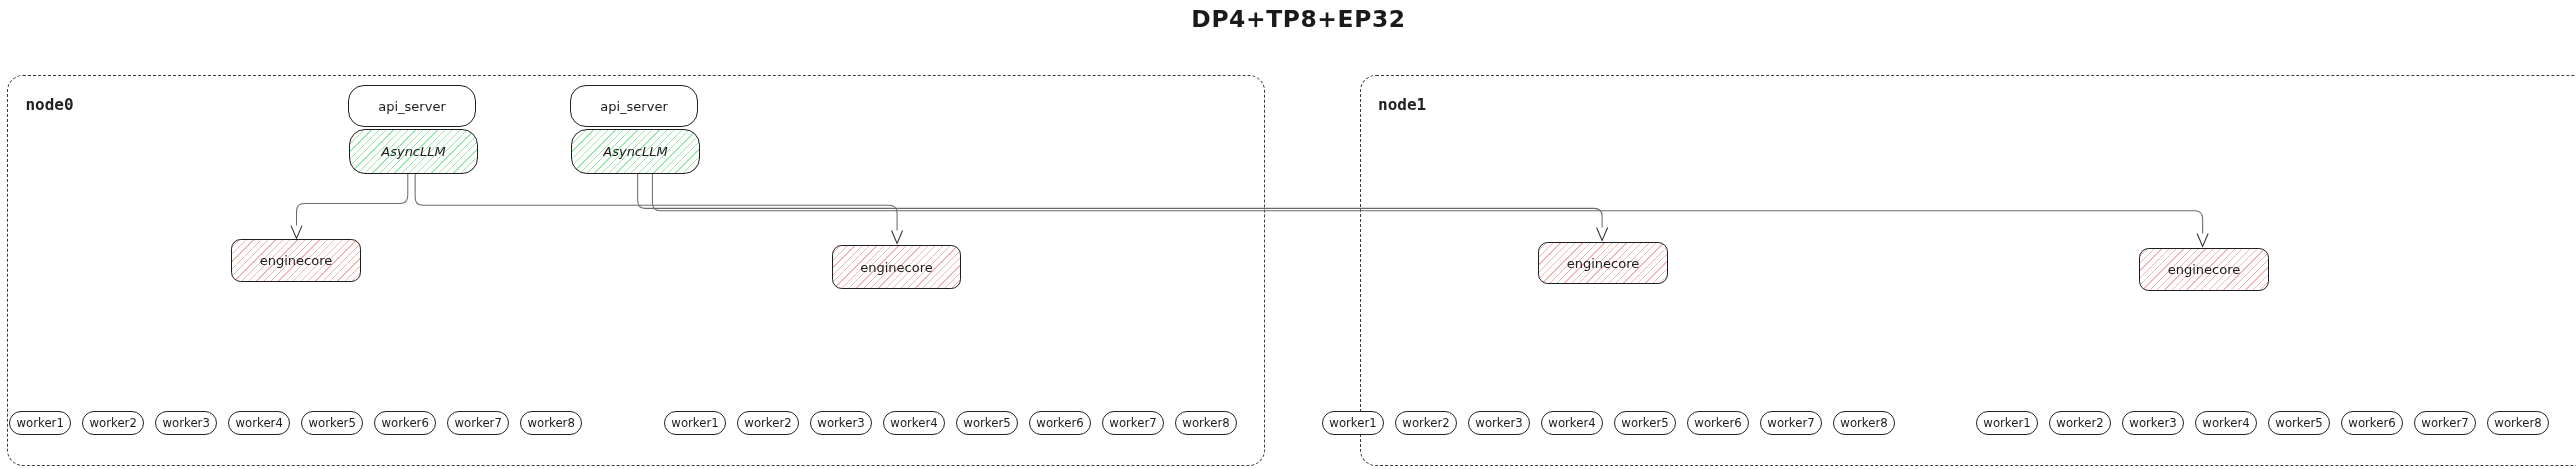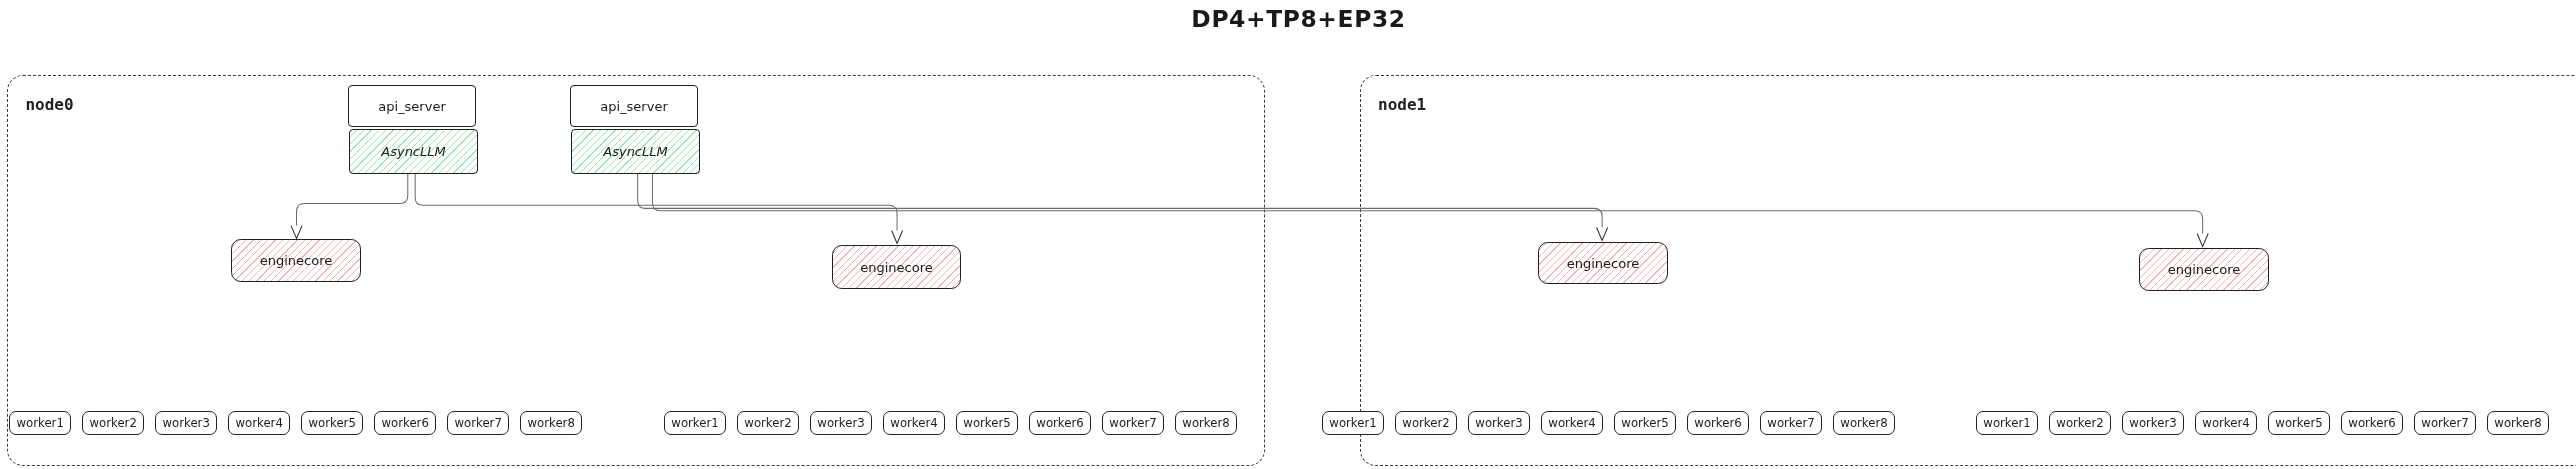--- a/index.html
+++ b/index.html
@@ -35,21 +35,21 @@
     left: 17px; top: 18.5px;
     font-family: "DejaVu Sans Mono", monospace;
     font-weight: bold;
     font-size: 16px;
     color: #222;
   }
   .box {
     position: absolute;
     box-sizing: border-box;
     border: 1.5px solid #1f1f1f;
-    border-radius: 4px;
+    border-radius: 16px;
     background: #ffffff;
     display: flex;
     align-items: center;
     justify-content: center;
     font-size: 13px;
     color: #1c1c1c;
     z-index: 10;
   }
   .hatch-green {
     background: repeating-linear-gradient(135deg,
@@ -80,21 +80,21 @@
   }
   #wg0 { left: 9.2px; }
   #wg1 { left: 664px; }
   #wg2 { left: 1322px; }
   #wg3 { left: 1976px; }
   .worker {
     box-sizing: border-box;
     width: 62px;
     height: 24px;
     border: 1.2px solid #222;
-    border-radius: 7px;
+    border-radius: 12px;
     background: #fff;
     display: flex;
     align-items: center;
     justify-content: center;
     font-size: 11.7px;
     color: #1c1c1c;
   }
   svg.connectors {
     position: absolute;
     left: 0; top: 0;

